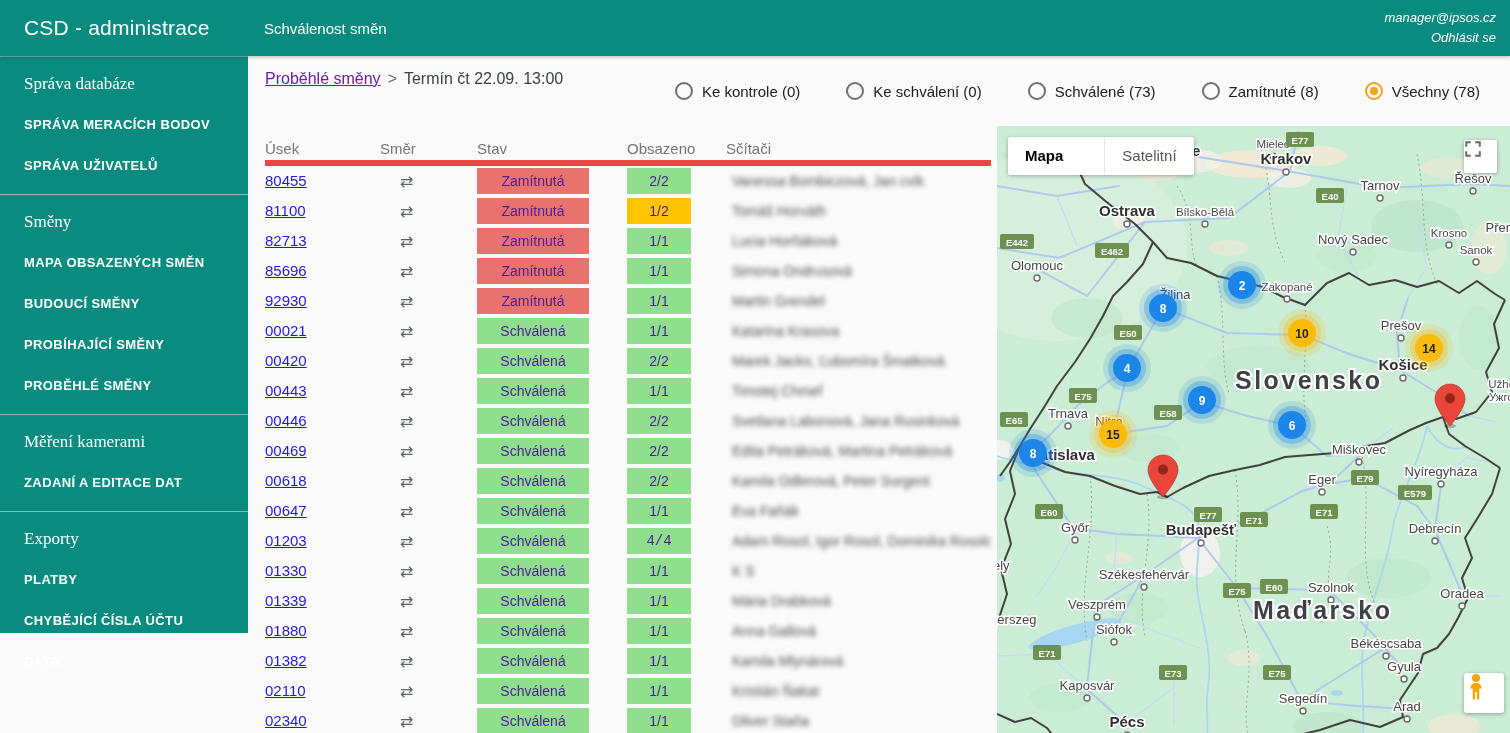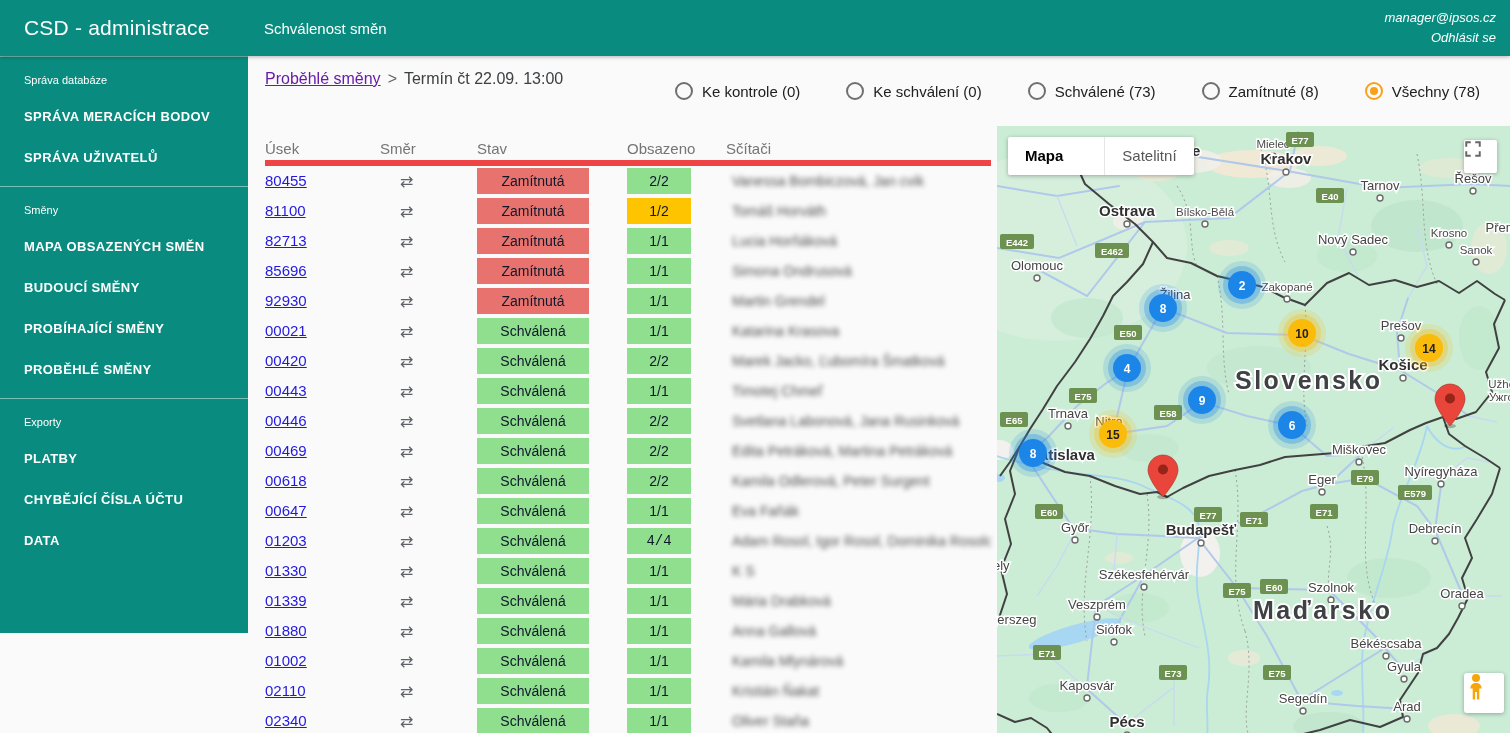--- a/index.html
+++ b/index.html
@@ -14,21 +14,21 @@
   .brand { width:248px; padding-left:24px; font-size:21px; letter-spacing:.2px; }
   .page-title { padding-left:16px; font-size:15px; }
   .userbox { position:absolute; right:14px; top:8px; text-align:right; font-size:13px; line-height:20px;font-style:italic; }
   .userbox .logout { cursor:pointer; }
 
   
   .sidebar { position:absolute; left:0; top:56px; width:248px; height:577px;
     background:#098c7f; color:#fff; border-top:1px solid rgba(255,255,255,.45); z-index:25; }
   .sb-section { padding:2px 0 8px 0; }
   .sb-section + .sb-section { border-top:1px solid rgba(255,255,255,.45); }
-  .sb-label { padding:15px 24px 10px 24px; font-size:11px; font-weight:400; }
+  .sb-label { padding:15px 24px 10px 24px; font-size:17px; font-weight:400;font-family:Liberation Serif, serif; }
   .sb-item { padding:13px 24px; font-size:13px; font-weight:700; letter-spacing:.4px; cursor:pointer; }
 
   
   .crumbrow { position:absolute; left:265px; top:70px; font-size:16px; color:#3c4043; white-space:nowrap; z-index:5;}
   .crumbrow a { color:#681da8; text-decoration:underline; cursor:pointer; }
   .crumb-sep { margin:0 7px; color:#5f6368; }
   .filters { position:absolute; left:620px; right:30px; top:72px; height:38px;
     display:flex; justify-content:flex-end; align-items:center; gap:46px; z-index:5; }
   .filter { display:flex; align-items:center; gap:9px; cursor:pointer; font-size:15px; color:#212121; white-space:nowrap;}
   .radio { width:18px; height:18px; border-radius:50%; border:2px solid #6f6f6f; background:#fafafa; position:relative; flex:0 0 auto;}
@@ -37,21 +37,21 @@
     border-radius:50%; background:#f9a01b; }
 
   
   .tbl { position:absolute; left:265px; top:136px; width:726px; z-index:4; }
   .thead { display:grid; grid-template-columns:115px 97px 150px 99px 1fr; height:30px; align-items:center;
     color:#757575; font-size:15px; border-bottom:6px solid #ef4444; }
   .trow { display:grid; grid-template-columns:115px 97px 150px 99px 1fr; height:30px; align-items:center; }
   .usek { color:#2219df; text-decoration:underline; font-size:15px; cursor:pointer; width:max-content;}
   .swap { color:#5f6368; font-size:16px; padding-left:20px; }
   .badge { display:inline-block; height:26px; line-height:26px; text-align:center;
-    font-size:14px; color:#0f172a; }
+    font-size:14px; color:#4c1d95; }
   .badge.status { width:112px; }
   .badge.occ { width:64px; }
   .names { font-size:14px; color:#3c3c3c; filter:blur(2.6px); opacity:.9;
     white-space:nowrap; overflow:hidden; padding-left:6px;}
 
   
   .map { position:absolute; left:997px; top:126px; width:513px; height:607px; overflow:hidden;
     background:#cbecd5; z-index:10; }
   .map svg { position:absolute; left:0; top:0; }
   .maptype { position:absolute; left:11px; top:11px; display:flex; background:#fff; border-radius:2px;
@@ -84,20 +84,24 @@
         <div class="sb-label">Správa databáze</div>
         <div class="sb-item">SPRÁVA MERACÍCH BODOV</div>
         <div class="sb-item">SPRÁVA UŽIVATELŮ</div>
       </div>
       <div class="sb-section">
         <div class="sb-label">Směny</div>
         <div class="sb-item">MAPA OBSAZENÝCH SMĚN</div>
         <div class="sb-item">BUDOUCÍ SMĚNY</div>
         <div class="sb-item">PROBÍHAJÍCÍ SMĚNY</div>
         <div class="sb-item">PROBĚHLÉ SMĚNY</div>
+      </div>
+      <div class="sb-section">
+        <div class="sb-label">Měření kamerami</div>
+        <div class="sb-item">ZADANÍ A EDITACE DAT</div>
       </div>
       <div class="sb-section">
         <div class="sb-label">Exporty</div>
         <div class="sb-item">PLATBY</div>
         <div class="sb-item">CHYBĚJÍCÍ ČÍSLA ÚČTU</div>
         <div class="sb-item">DATA</div>
       </div>
     </div>
 </nav>
 
@@ -242,21 +246,21 @@
         <span class="names">Mária Drabková</span>
       </div>
       <div class="trow">
         <div><a class="usek">01880</a></div>
         <div><span class="swap">⇄</span></div>
         <div><span class="badge status" style="background: rgb(143, 223, 143);">Schválená</span></div>
         <div><span class="badge occ" style="background: rgb(143, 223, 143);">1/1</span></div>
         <span class="names">Anna Gallová</span>
       </div>
       <div class="trow">
-        <div><a class="usek">01002</a></div>
+        <div><a class="usek">01382</a></div>
         <div><span class="swap">⇄</span></div>
         <div><span class="badge status" style="background: rgb(143, 223, 143);">Schválená</span></div>
         <div><span class="badge occ" style="background: rgb(143, 223, 143);">1/1</span></div>
         <span class="names">Kamila Mlynárová</span>
       </div>
       <div class="trow">
         <div><a class="usek">02110</a></div>
         <div><span class="swap">⇄</span></div>
         <div><span class="badge status" style="background: rgb(143, 223, 143);">Schválená</span></div>
         <div><span class="badge occ" style="background: rgb(143, 223, 143);">1/1</span></div>

